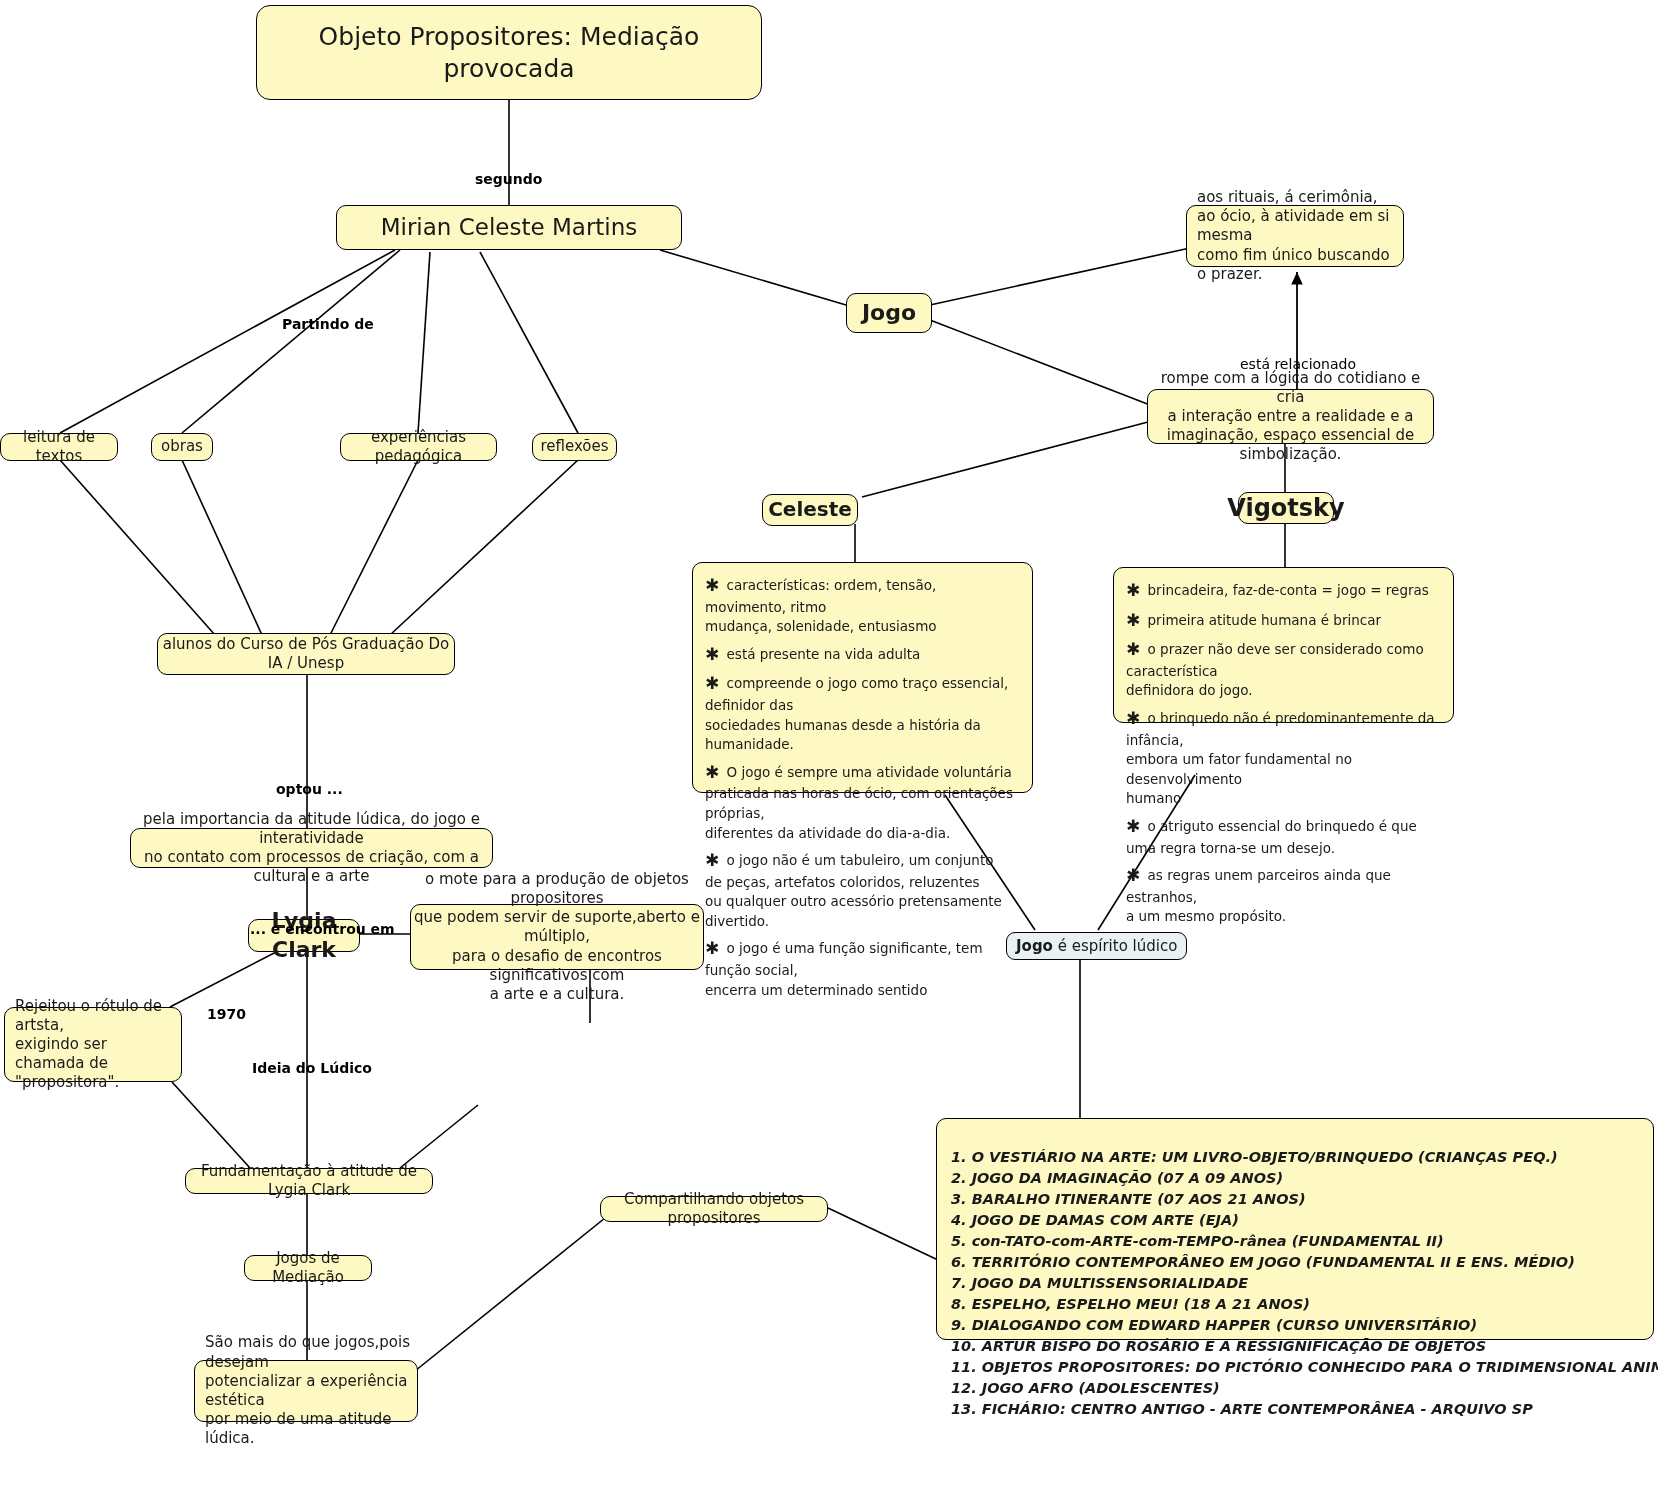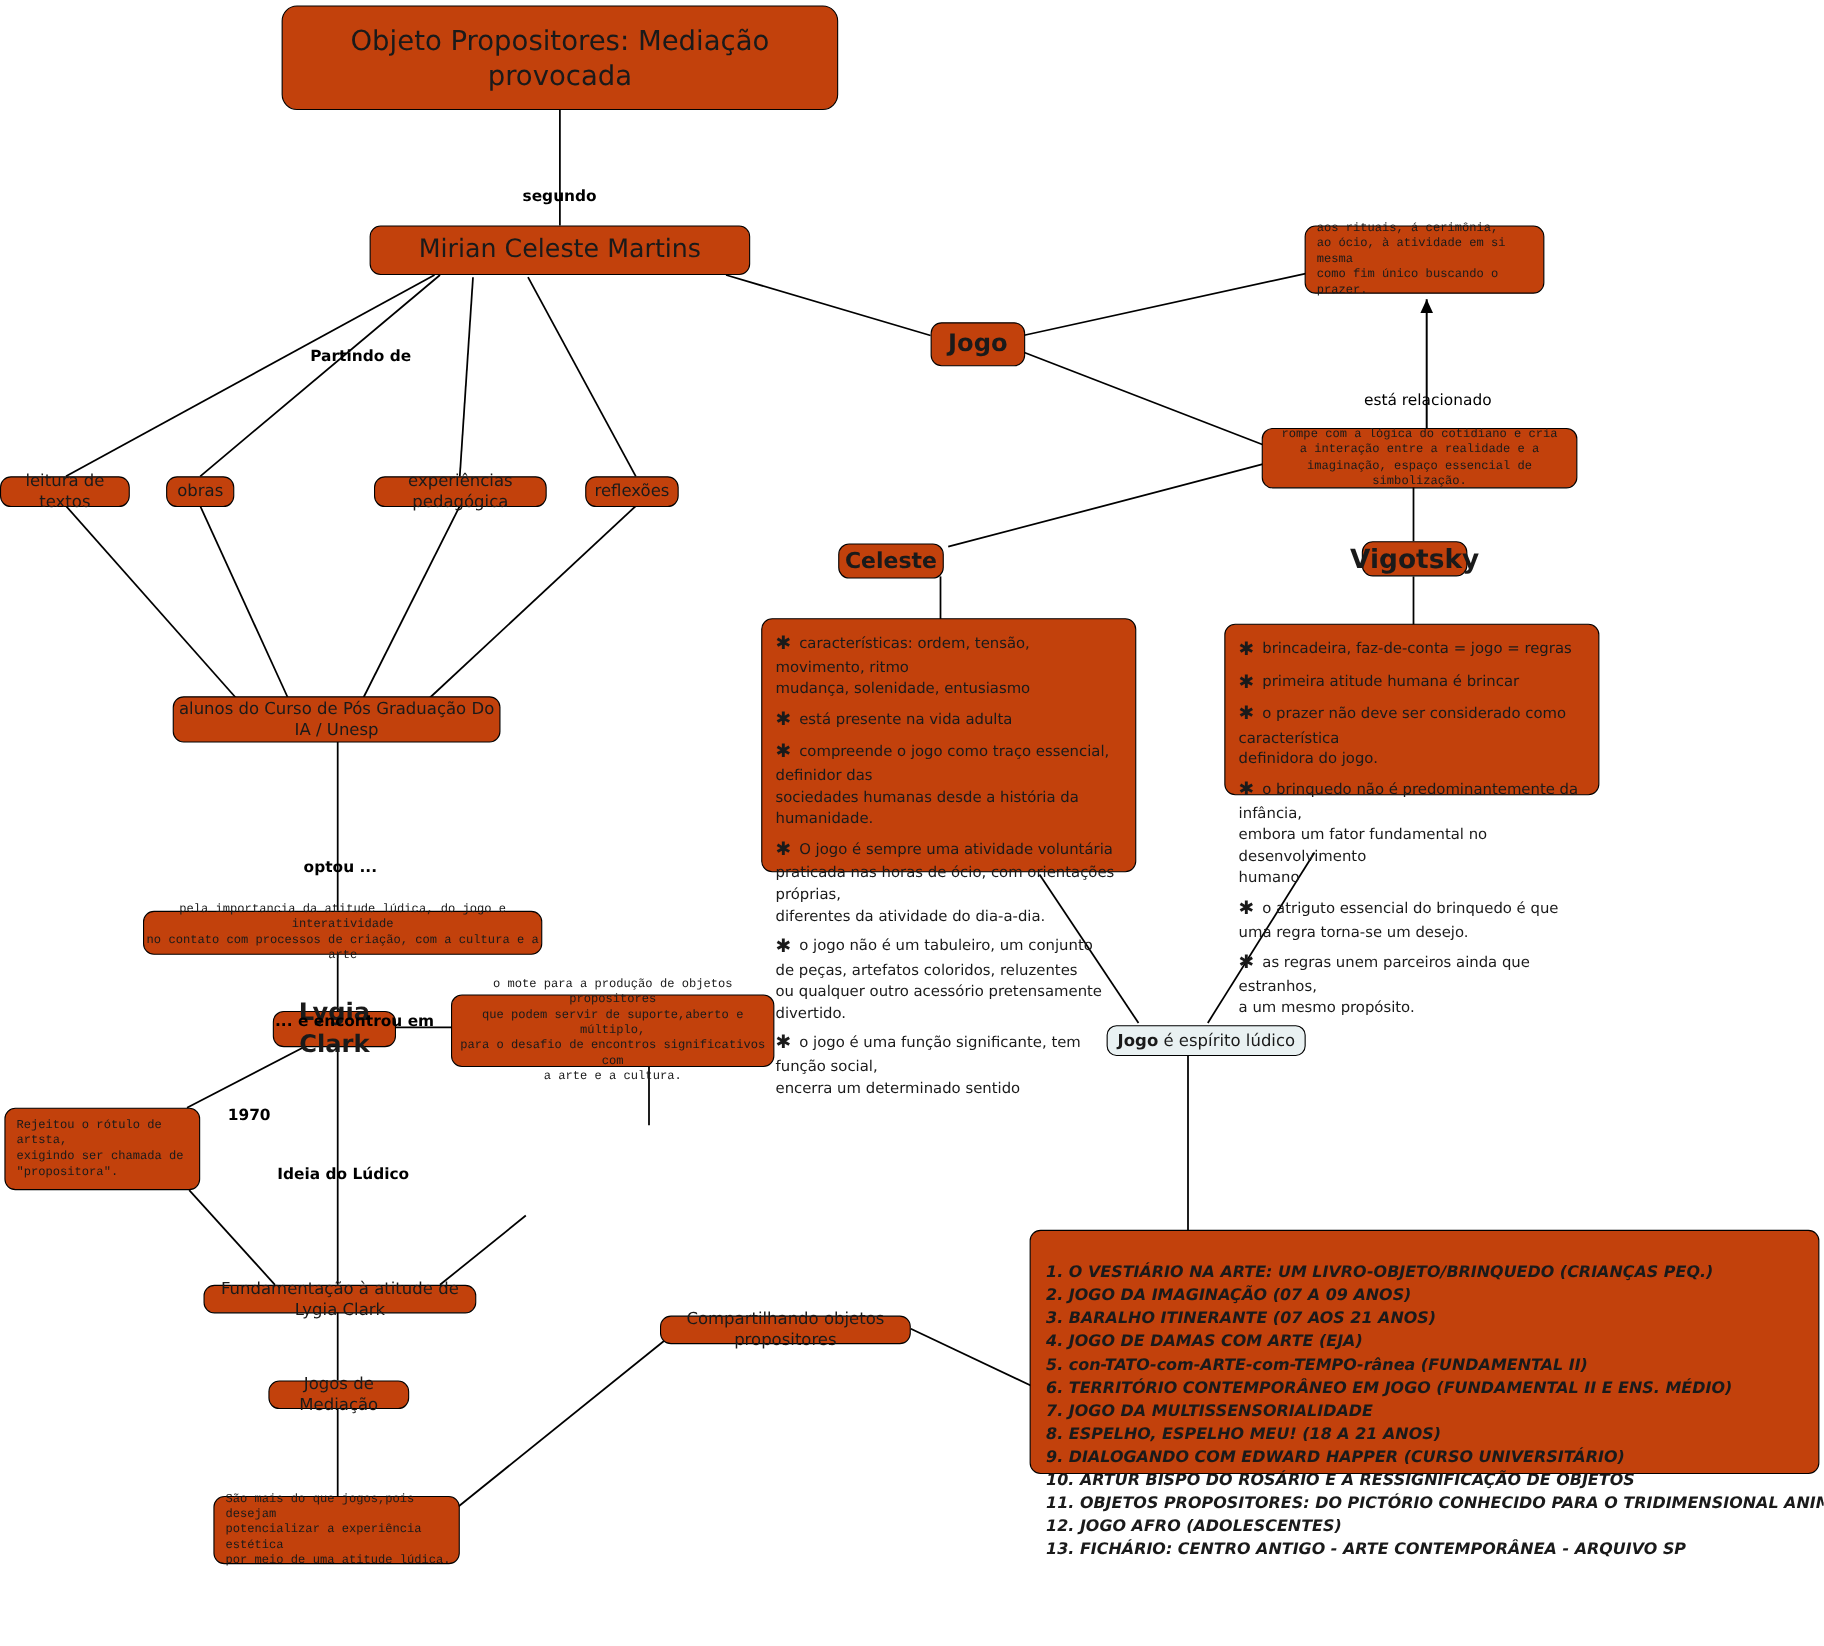--- a/index.html
+++ b/index.html
@@ -18,21 +18,21 @@
   #edges {
     position: absolute;
     top: 0; left: 0;
     width: 1658px;
     height: 1496px;
     pointer-events: none;
   }
   .node {
     position: absolute;
     box-sizing: border-box;
-    background: #c2410c;
+    background: #fef9c3;
     border: 1.5px solid #000000;
     border-radius: 10px;
     color: #1a1a1a;
     display: flex;
     align-items: center;
     justify-content: center;
     text-align: center;
     line-height: 1.28;
     z-index: 5;
     white-space: pre-line;
@@ -46,22 +46,21 @@
     font-size: 23px;
   }
   .bold-node {
     font-weight: bold;
     font-size: 22px;
   }
   .small-node {
     font-size: 15px;
   }
   .plain-node {
-    font-size: 11px;
-    font-family: Liberation Mono, monospace;
+    font-size: 15px;
   }
   .list-node {
     font-size: 14px;
     padding: 28px 14px;
     align-items: flex-start;
     justify-content: flex-start;
     text-align: left;
   }
   .bullets {
     font-size: 13.5px;

